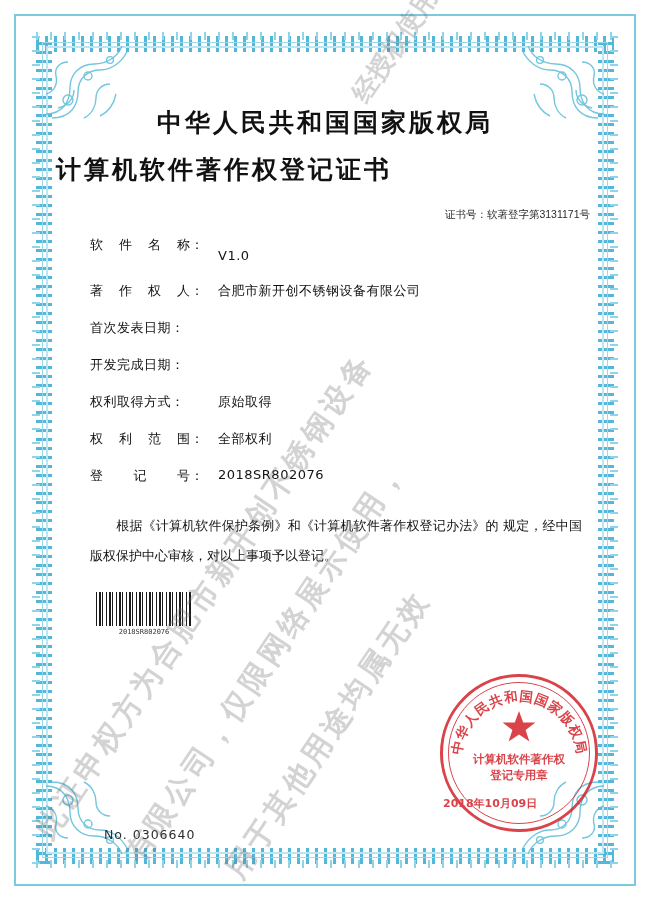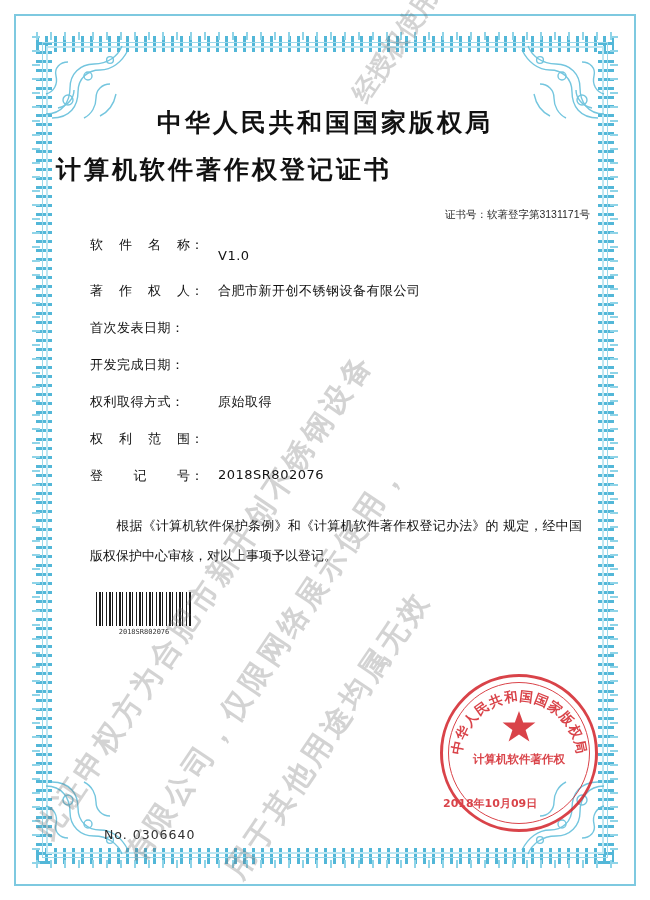--- a/index.html
+++ b/index.html
@@ -410,20 +410,21 @@
         <div class="field-value">原始取得</div>
       </div>
 
       <div class="field-row">
         <div class="field-label spaced">
           <span>权</span>
             <span>利</span>
             <span>范</span>
             <span>围：</span>
         </div>
+        <div class="field-value">全部权利</div>
       </div>
 
       <div class="field-row">
         <div class="field-label spaced">
           <span>登</span>
             <span>记</span>
             <span>号：</span>
         </div>
         <div class="field-value">2018SR802076</div>
       </div>
@@ -448,20 +449,21 @@
       </defs>
       <text text-anchor="middle">
         <textPath href="#arcpath" startOffset="50%">中华人民共和国国家版权局</textPath>
       </text>
     </svg>
     <svg class="seal-star" viewBox="0 0 34 34" xmlns="http://www.w3.org/2000/svg">
       <polygon points="17,1 21.2,12.6 33.4,12.6 23.6,20 27.4,31.6 17,24.4 6.6,31.6 10.4,20 0.6,12.6 12.8,12.6" fill="#d3232a"></polygon>
     </svg>
     <div class="seal-lines">
       <div>计算机软件著作权</div>
+      <div>登记专用章</div>
     </div>
     <div class="seal-date">2018年10月09日</div>
   </div>
 
   <div class="doc-no">
     <span>No.</span>
     <span>0306640</span>
   </div>
 
   <div class="watermark">

